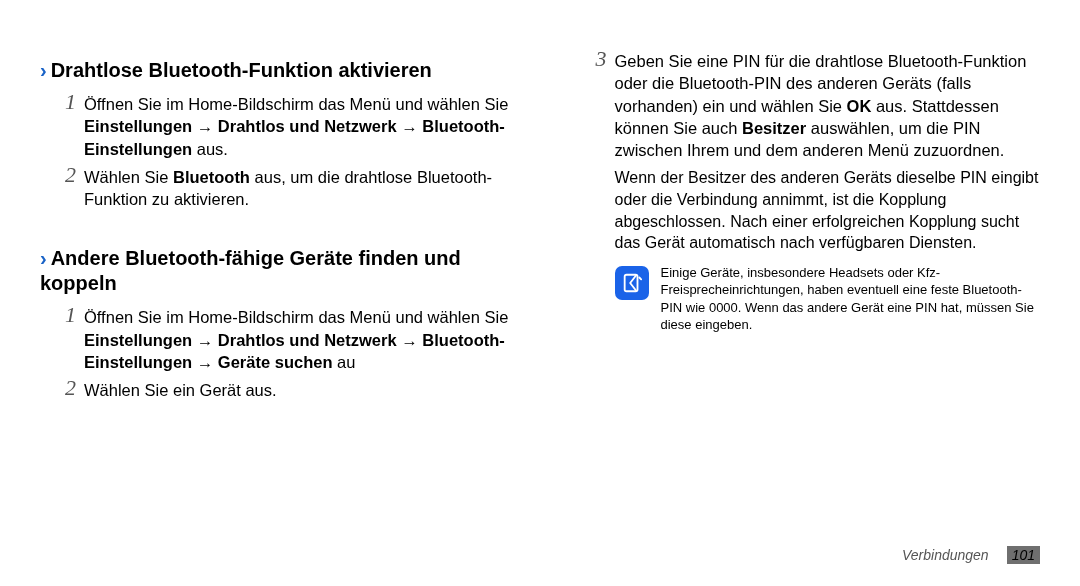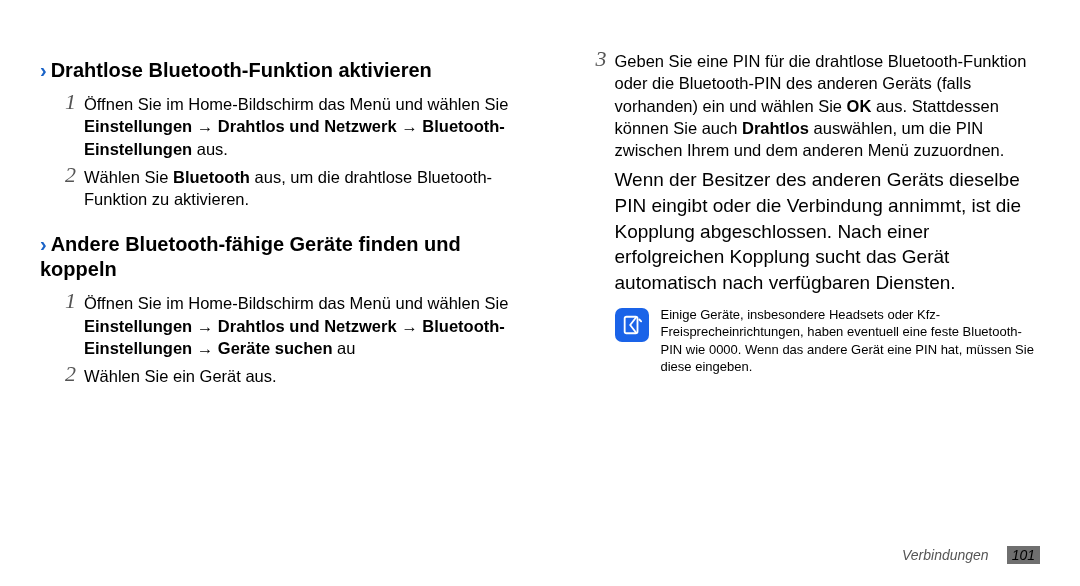--- a/index.html
+++ b/index.html
@@ -47,21 +47,21 @@
     text-align: right;
     line-height: 1.0;
     position: relative;
     top: -2px;
   }
   .step .body {
     flex: 1;
   }
   .indent-continue {
     margin-left: 44px;
-    font-size: 19px;
+    font-size: 16px;
     line-height: 1.35;
   }
   .note {
     display: flex;
     align-items: flex-start;
     gap: 12px;
     margin-top: 10px;
     font-size: 13px;
     line-height: 1.35;
     margin-left: 44px;
@@ -116,21 +116,21 @@
       </div>
     </div>
 
     <div class="step">
       <div class="num">2</div>
       <div class="body">
         <span>Wählen Sie </span><b>Bluetooth</b><span> aus, um die drahtlose Bluetooth-Funktion zu aktivieren.</span>
       </div>
     </div>
 
-    <div class="section-heading" style="margin-top:22px">
+    <div class="section-heading" style="margin-top:36px">
       <span class="arrow">›</span><span>Andere Bluetooth-fähige Geräte finden und koppeln</span>
     </div>
 
     <div class="step">
       <div class="num">1</div>
       <div class="body">
         <span>Öffnen Sie im Home-Bildschirm das Menü und wählen Sie </span><b>Einstellungen</b><b> → </b><b>Drahtlos und Netzwerk</b><b> → </b><b>Bluetooth-Einstellungen</b><b> → </b><b>Geräte suchen</b><span> au</span>
       </div>
     </div>
 
@@ -139,21 +139,21 @@
       <div class="body">Wählen Sie ein Gerät aus.</div>
     </div>
 
   </div>
 
   <div class="col">
 
     <div class="step">
       <div class="num">3</div>
       <div class="body">
-        <span>Geben Sie eine PIN für die drahtlose Bluetooth-Funktion oder die Bluetooth-PIN des anderen Geräts (falls vorhanden) ein und wählen Sie </span><b>OK</b><span> aus. Stattdessen können Sie auch </span><b>Drahtlos</b><span> auswählen, um die PIN zwischen Ihrem und dem anderen Menü zuzuordnen.</span>
+        <span>Geben Sie eine PIN für die drahtlose Bluetooth-Funktion oder die Bluetooth-PIN des anderen Geräts (falls vorhanden) ein und wählen Sie </span><b>OK</b><span> aus. Stattdessen können Sie auch </span><b>Besitzer</b><span> auswählen, um die PIN zwischen Ihrem und dem anderen Menü zuzuordnen.</span>
       </div>
     </div>
 
     <div class="indent-continue">Wenn der Besitzer des anderen Geräts dieselbe PIN eingibt oder die Verbindung annimmt, ist die Kopplung abgeschlossen. Nach einer erfolgreichen Kopplung sucht das Gerät automatisch nach verfügbaren Diensten.</div>
 
     <div class="note">
       <div class="icon-wrap">
         <svg viewBox="0 0 24 24" fill="none" stroke="#fff" stroke-width="2">
           <rect x="4" y="3" width="14" height="18" rx="2"></rect>
           <path d="M17 3 L10 12 L17 21" stroke-linejoin="round"></path>

